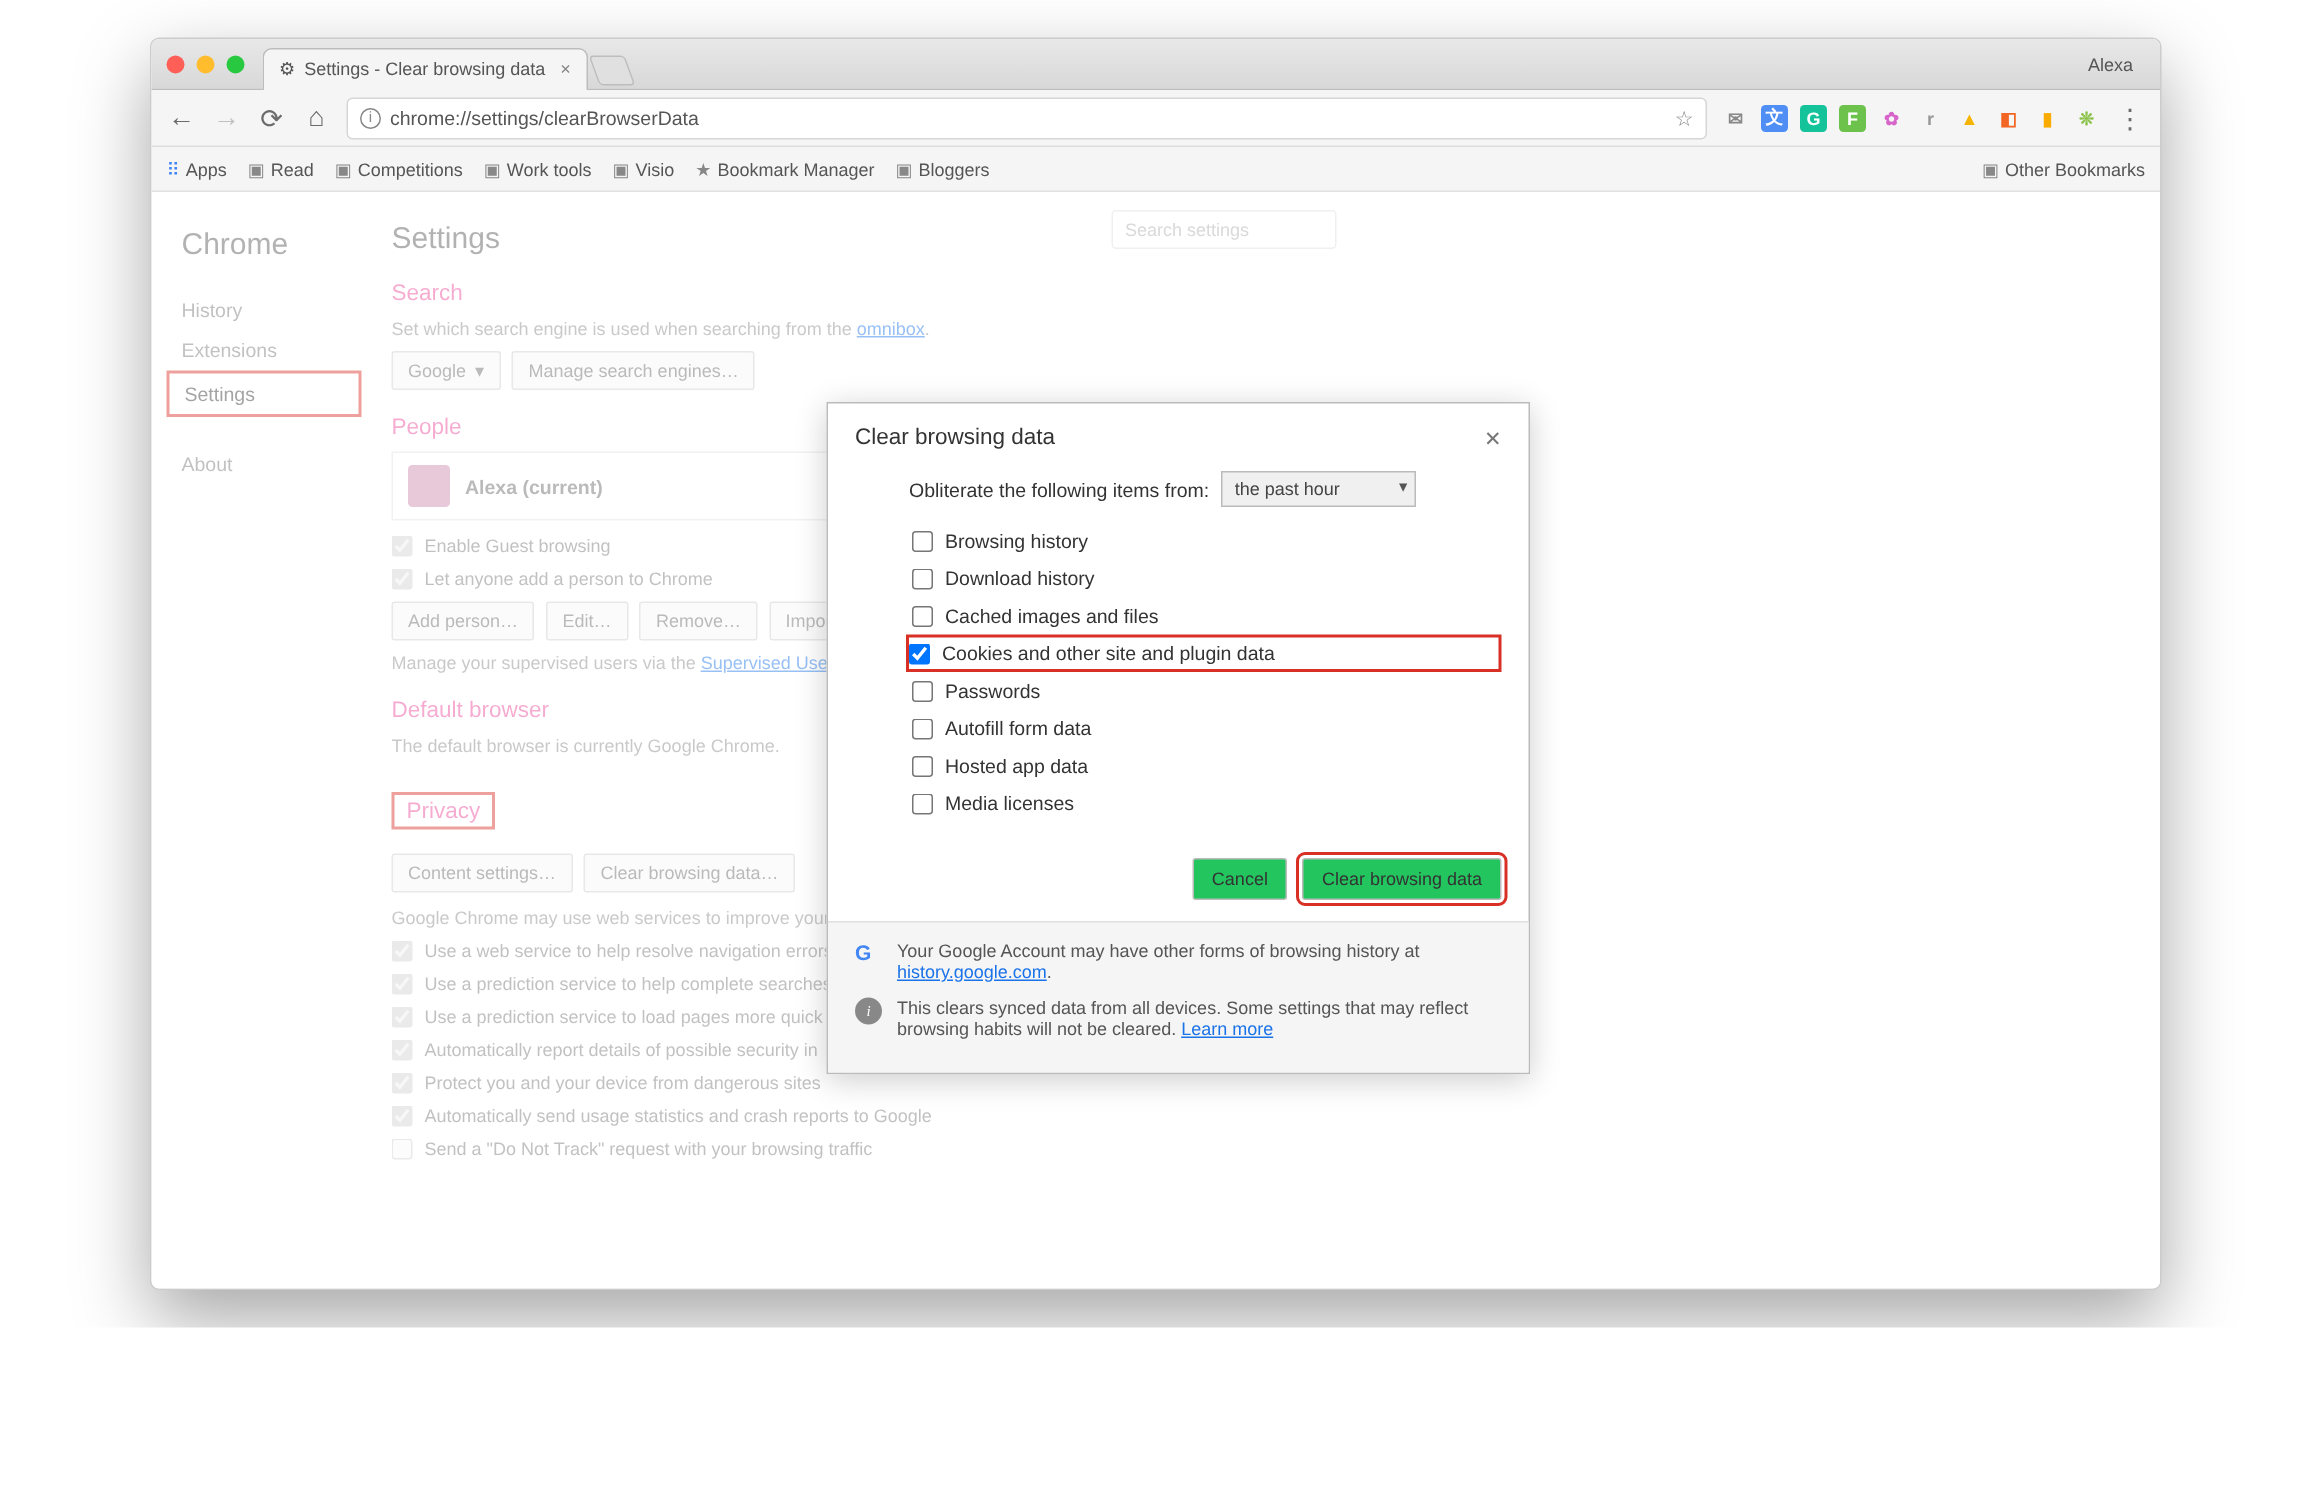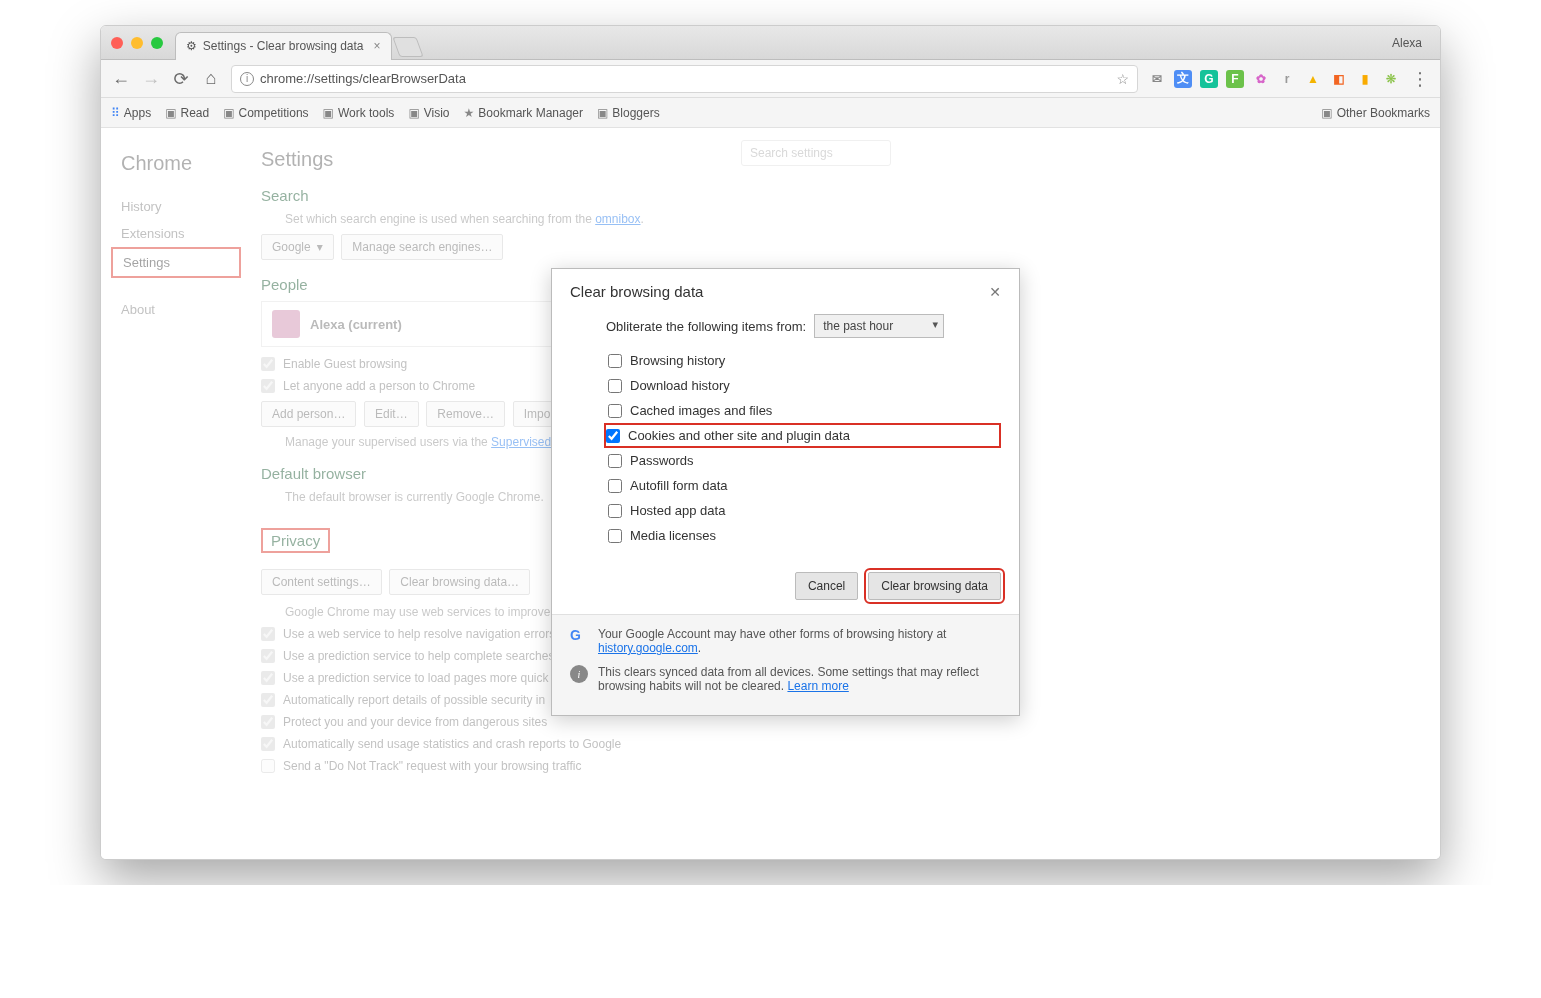--- a/index.html
+++ b/index.html
@@ -39,22 +39,22 @@
 
 
 .settings-wrap { display: flex; padding: 20px 30px 0 10px; height: 100%; overflow: hidden; }
 .sidebar { width: 130px; padding-top: 4px; }
 .sidebar h2 { font-size: 20px; font-weight: 400; color: #555; margin-bottom: 18px; padding-left: 10px; }
 .sidebar .nav-item { font-size: 13px; color: #777; padding: 6px 10px; display: block; }
 .sidebar .nav-item.active { color: #333; }
 .highlight-red { border: 2px solid #d93025; }
 .main { flex: 1; padding-left: 20px; max-width: 760px; overflow: hidden; }
 .main h1 { font-size: 20px; font-weight: 400; color: #555; margin-bottom: 16px; }
-.section-h { font-size: 15px; color: #14532d; margin: 16px 0 8px; }
-.hint { font-size: 12px; color: #888; margin-bottom: 8px; margin-left: 24px; }
+.section-h { font-size: 15px; color: #ec4899; margin: 16px 0 8px; }
+.hint { font-size: 12px; color: #888; margin-bottom: 8px; }
 .hint a { color: #1a73e8; text-decoration: underline; }
 .btn { display: inline-block; border: 1px solid #ccc; background: #f7f7f7; color: #666; font-size: 12px; padding: 5px 10px; border-radius: 2px; margin-right: 4px; }
 .select-btn { display: inline-flex; align-items: center; gap: 6px; }
 .profile-card { border: 1px solid #e0e0e0; padding: 8px 10px; display: flex; align-items: center; gap: 10px; width: 420px; margin-bottom: 10px; }
 .avatar { width: 28px; height: 28px; background: #c8a; border-radius: 3px; }
 .chk-row { display: flex; align-items: center; gap: 8px; font-size: 12px; color: #777; margin: 8px 0; }
 .chk-row input { width: 14px; height: 14px; }
 .search-settings { position: absolute; top: 12px; left: 640px; width: 150px; border: 1px solid #ddd; border-radius: 3px; font-size: 12px; padding: 5px 8px; color: #aaa; background: #fff; }
 
 
@@ -64,21 +64,21 @@
 .dialog .dlg-close { margin-left: auto; color: #777; font-size: 14px; cursor: pointer; }
 .dialog .dlg-body { padding: 4px 18px 14px; margin-left: 36px; }
 .dlg-row { display: flex; align-items: center; gap: 8px; font-size: 13px; color: #333; margin-bottom: 10px; }
 .time-select { border: 1px solid #bbb; background: #f0f0f0; font-size: 12px; padding: 4px 22px 4px 8px; color: #444; appearance: none; position: relative; width: 130px; }
 .select-wrap { position: relative; display: inline-block; }
 .select-wrap::after { content: "▾"; position: absolute; right: 6px; top: 4px; font-size: 11px; color: #555; pointer-events: none; }
 .opt { display: flex; align-items: center; gap: 8px; font-size: 13px; color: #333; padding: 5px 2px; }
 .opt input { width: 14px; height: 14px; }
 .opt.highlight { border: 2px solid #d93025; padding: 3px 6px 3px 0; margin-left: -2px; }
 .dlg-actions { display: flex; justify-content: flex-end; gap: 10px; padding: 10px 18px 14px; }
-.dlg-btn { border: 1px solid #bbb; background: #e5e5e5; color: #333; font-size: 12px; padding: 6px 12px; border-radius: 2px; }
+.dlg-btn { border: 1px solid #bbb; background: #22c55e; color: #333; font-size: 12px; padding: 6px 12px; border-radius: 2px; }
 .dlg-btn.highlight { outline: 2px solid #d93025; outline-offset: 2px; }
 .dlg-foot { background: #f5f5f5; border-top: 1px solid #e0e0e0; padding: 12px 18px; font-size: 12px; color: #555; }
 .dlg-foot .frow { display: flex; gap: 10px; margin-bottom: 10px; align-items: flex-start; }
 .dlg-foot .ficon { width: 18px; height: 18px; flex-shrink: 0; }
 .dlg-foot a { color: #1a73e8; text-decoration: underline; }
 .g-logo { font-weight: bold; font-size: 14px; }
 .g-logo .b { color:#4285f4; }
 .info-circle { width: 16px; height: 16px; border-radius: 50%; background: #888; color: #fff; display: inline-flex; align-items: center; justify-content: center; font-size: 10px; font-style: italic; font-family: serif; }
 </style>
 </head>

